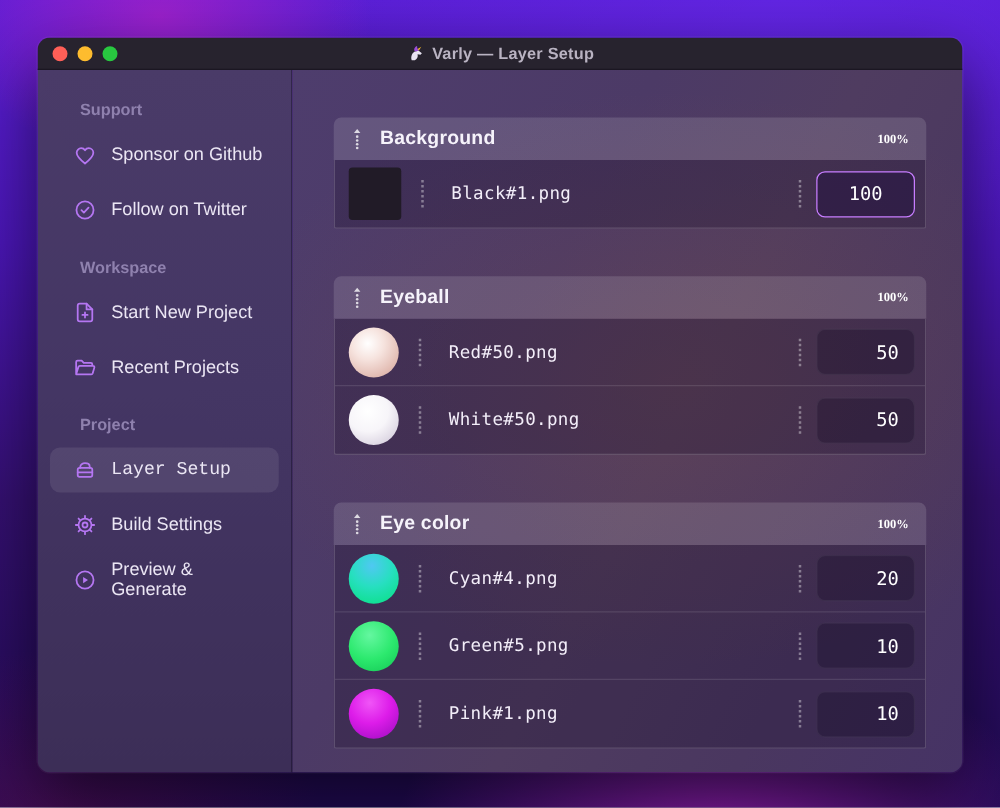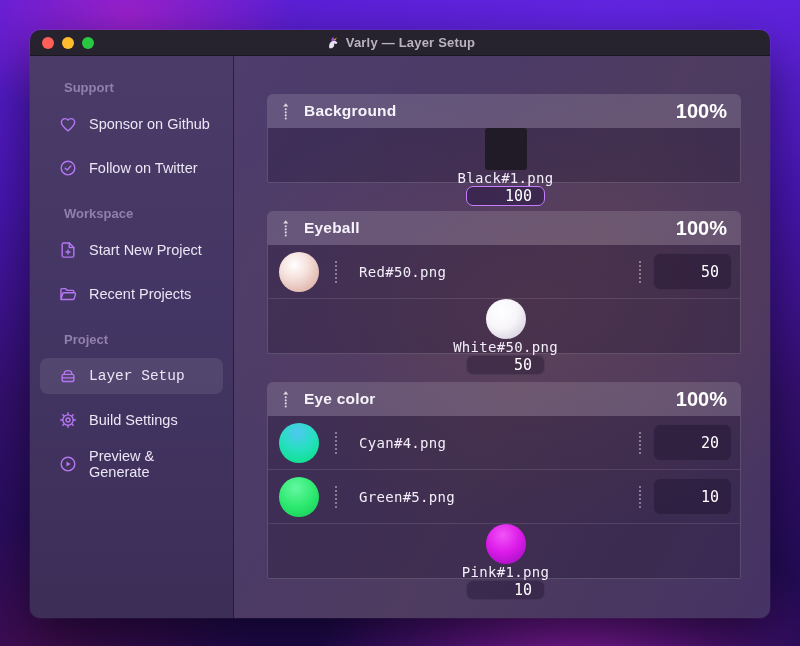--- a/index.html
+++ b/index.html
@@ -47,53 +47,53 @@
   .s-icon svg { width:20px; height:20px; fill:none; stroke:currentColor; stroke-width:1.7; stroke-linecap:round; stroke-linejoin:round; }
   .s-icon svg .fillp { fill:currentColor; stroke:none; }
 
   
   .content {
     flex:1; min-width:0; padding:38px 29px 0 33px; overflow:hidden;
     background:
       radial-gradient(520px 330px at 56% 44%, rgba(141,84,60,0.22), transparent 70%),
       linear-gradient(118deg, #4e3d6d 0%, #4c3a66 35%, #4f3c60 55%, #4a3760 78%, #463365 100%);
   }
-  .group { margin-bottom:28px; }
+  .group { margin-bottom:38px; }
   .group-header {
     height:34px; background:rgba(255,255,255,0.135); border-radius:6px 6px 0 0;
     display:flex; align-items:center; gap:13px; padding:0 14px;
   }
   .handle { width:10px; height:19px; color:rgba(255,255,255,0.78); display:flex; cursor:grab; }
   .handle svg * { fill:currentColor; }
   .group-title { font-size:15.5px; font-weight:700; color:#f6f3fb; letter-spacing:0.2px; }
-  .group-weight { margin-left:auto; font-family:Liberation Sans, sans-serif; font-size:20px; font-weight:700; color:#ffffff; }
+  .group-weight { margin-left:auto; font-family:Liberation Serif, serif; font-size:10px; font-weight:700; color:#ffffff; }
   .rows {
     border:1px solid rgba(255,255,255,0.16); border-top:none; border-radius:0 0 2px 2px;
     background:rgba(22,10,40,0.26);
   }
   .row { height:54px; display:flex; align-items:center; padding:0 8px 0 11px; border-bottom:1px solid rgba(255,255,255,0.11); }
-  .row:last-child { border-bottom:none;flex-direction:column; }
+  .row:last-child { border-bottom:none; }
   .thumb { width:40px; height:40px; flex:0 0 40px; border-radius:50%; }
   .t-black-square { width:42px; height:42px; flex-basis:42px; border-radius:3px; background:#211b27; }
   .t-pearl-sphere { background:radial-gradient(circle at 38% 32%, #ffffff 0%, #f6e3de 35%, #e3bdb4 72%, #cda39c 100%); }
   .t-white-sphere { background:radial-gradient(circle at 38% 32%, #ffffff 0%, #f7f5f9 45%, #d9d2e0 82%, #c2bacd 100%); }
   .t-cyan-sphere  { background:radial-gradient(circle at 46% 24%, #4fc8f2 0%, #27dfc0 45%, #12e096 80%, #0fce84 100%); }
   .t-green-sphere { background:radial-gradient(circle at 42% 28%, #64f7a0 0%, #2ce96e 52%, #12c653 100%); }
   .t-pink-sphere  { background:radial-gradient(circle at 42% 28%, #f055f7 0%, #dd1ce9 45%, #ab10c9 85%, #9410b5 100%); }
   .vdot { width:0; height:22px; border-left:2px dotted rgba(255,255,255,0.38); }
   .vdot.d1 { margin:0 22px 0 16px; }
   .vdot.d2 { margin:0 12px 0 0; }
   .filename { font-family:"DejaVu Sans Mono", monospace; font-size:14px; color:#f3eef9; letter-spacing:0.3px; }
   .spacer { flex:1; }
   .val-input {
     width:79px; height:37px; border-radius:7px; text-align:right; padding:0 12px;
     font-family:"DejaVu Sans Mono", monospace; font-size:15px; color:#ffffff;
     background:rgba(16,7,34,0.30); border:1px solid rgba(255,255,255,0.06); outline:none;
   }
-  .val-input.focused { border:1.5px solid #c77dff; background:rgba(32,13,62,0.45); }
+  .val-input.focused { border:1.5px solid #c77dff; background:rgba(32,13,62,0.45);text-align:center; }
 </style>
 </head>
 <body>
 
 <div class="window">
   <div class="titlebar">
     <div class="lights">
       <span class="light red"></span>
       <span class="light yellow"></span>
       <span class="light green"></span>

